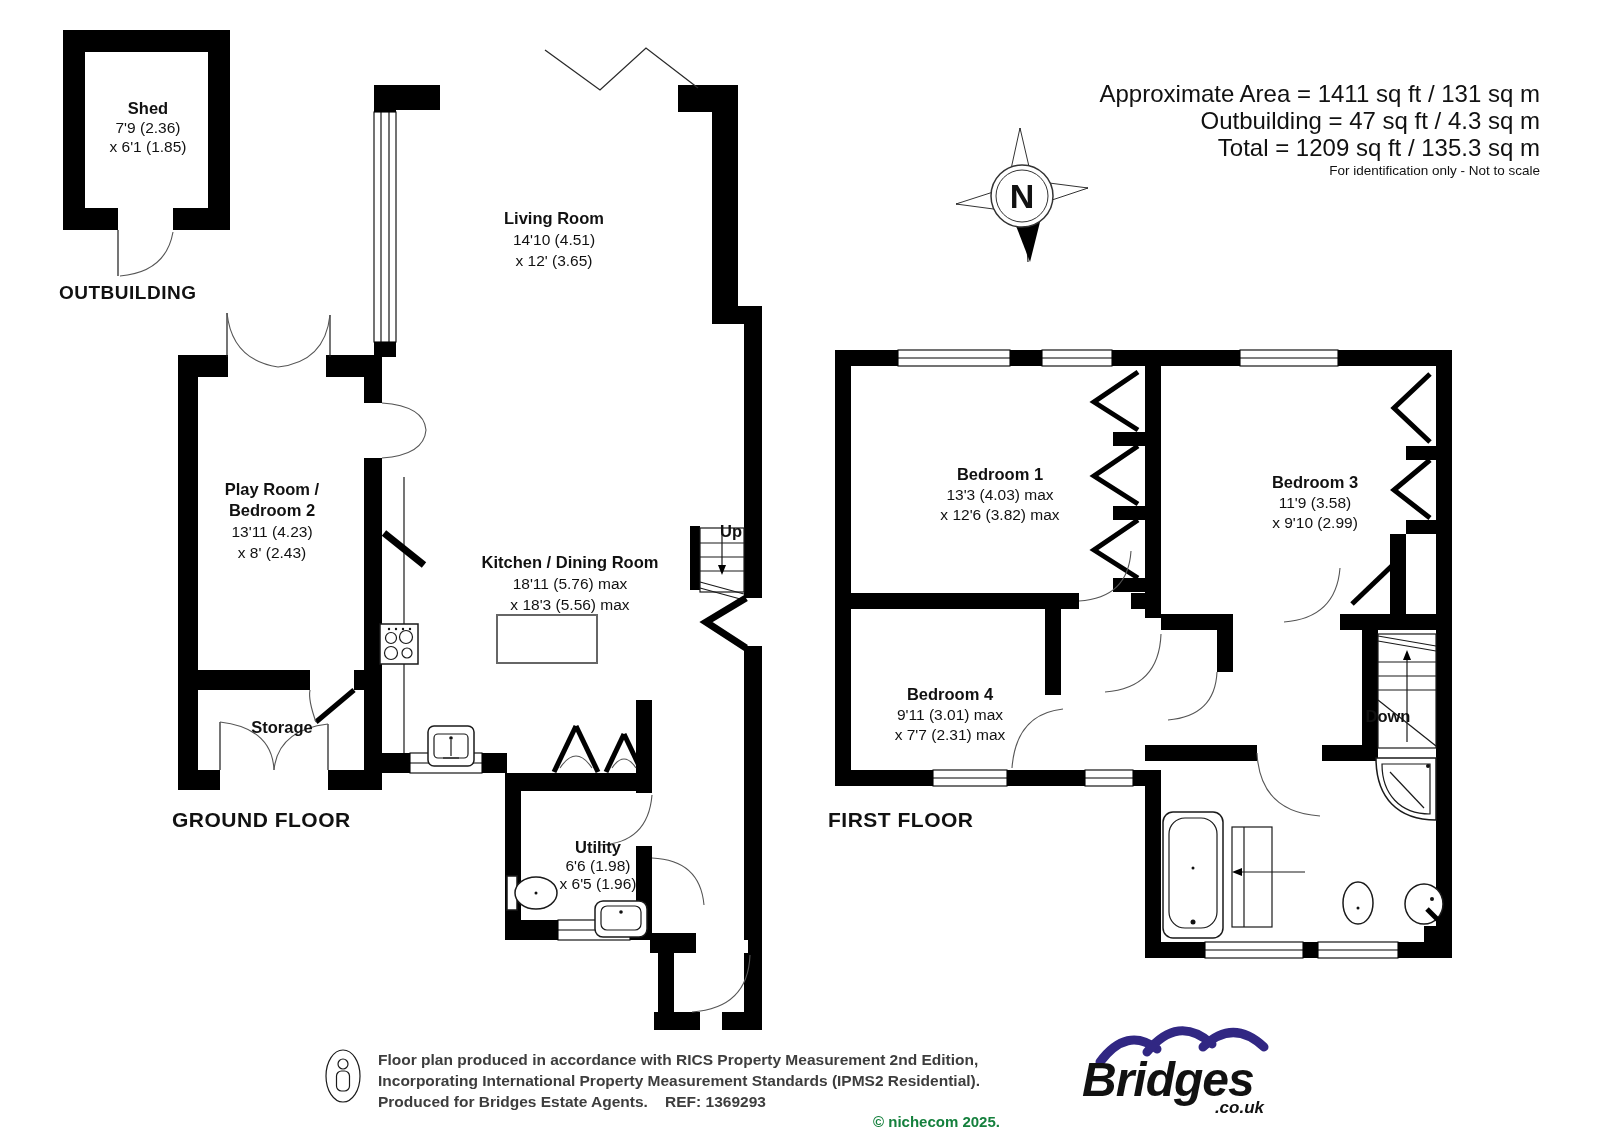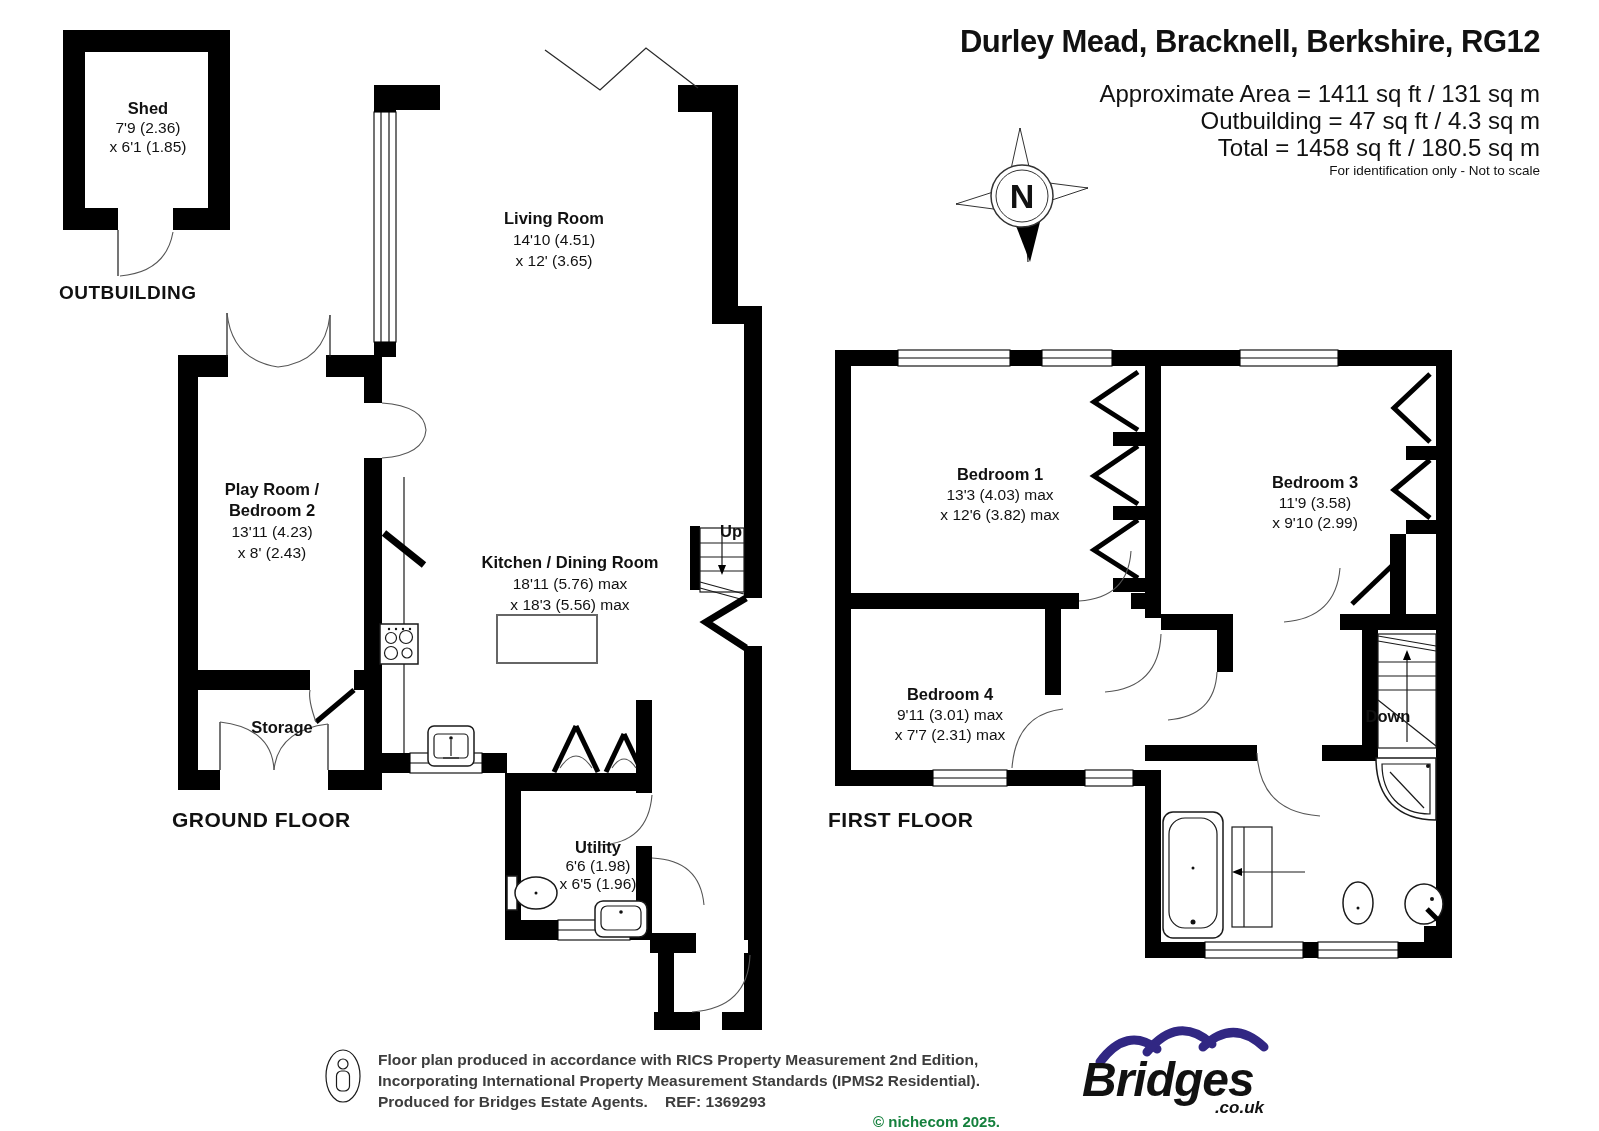--- a/index.html
+++ b/index.html
@@ -332,24 +332,23 @@
 
     <g>
       <path d="M 1100 1062 Q 1127 1026 1157 1049" fill="none" stroke="#312783" stroke-width="9" stroke-linecap="round"></path>
       <path d="M 1147 1052 Q 1178 1014 1212 1044" fill="none" stroke="#312783" stroke-width="9" stroke-linecap="round"></path>
       <path d="M 1203 1047 Q 1233 1018 1264 1047" fill="none" stroke="#312783" stroke-width="9" stroke-linecap="round"></path>
       <text x="1082" y="1096" font-size="48" font-weight="700" font-style="italic" fill="#312783" style="letter-spacing:-1px">Bridges</text>
       <text x="1264" y="1113" text-anchor="end" font-size="17" font-weight="700" font-style="italic" fill="#312783">.co.uk</text>
     </g>
   </svg>
 
-  <div class="abs title">Durley Mead, Bracknell, Berkshire, RG12</div>
   <div class="abs aline" style="top:80px">Approximate Area = 1411 sq ft / 131 sq m</div>
   <div class="abs aline" style="top:107px">Outbuilding = 47 sq ft / 4.3 sq m</div>
-  <div class="abs aline" style="top:134px">Total = 1458 sq ft / 180.5 sq m</div>
+  <div class="abs aline" style="top:134px">Total = 1209 sq ft / 135.3 sq m</div>
   <div class="abs note">For identification only - Not to scale</div>
 
   <div class="abs foot" style="left:378px;top:1051px">Floor plan produced in accordance with RICS Property Measurement 2nd Edition,</div>
   <div class="abs foot" style="left:378px;top:1072px">Incorporating International Property Measurement Standards (IPMS2 Residential).</div>
   <div class="abs foot pre" style="left:378px;top:1093px">Produced for Bridges Estate Agents.    REF: 1369293</div>
   <div class="abs foot" style="left:873px;top:1113px;color:#15803d;font-size:15px">© nichecom 2025.</div>
 
 </div>
 
 </body></html>

